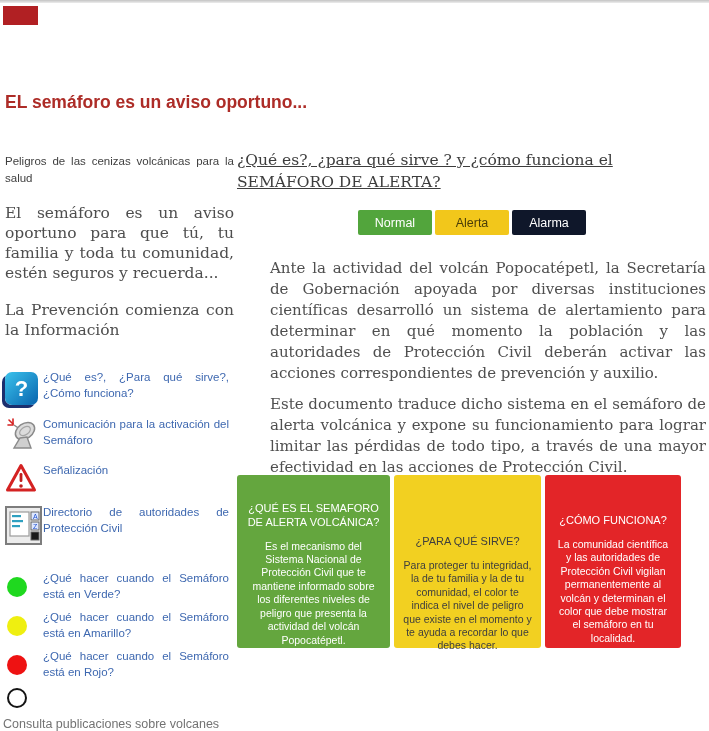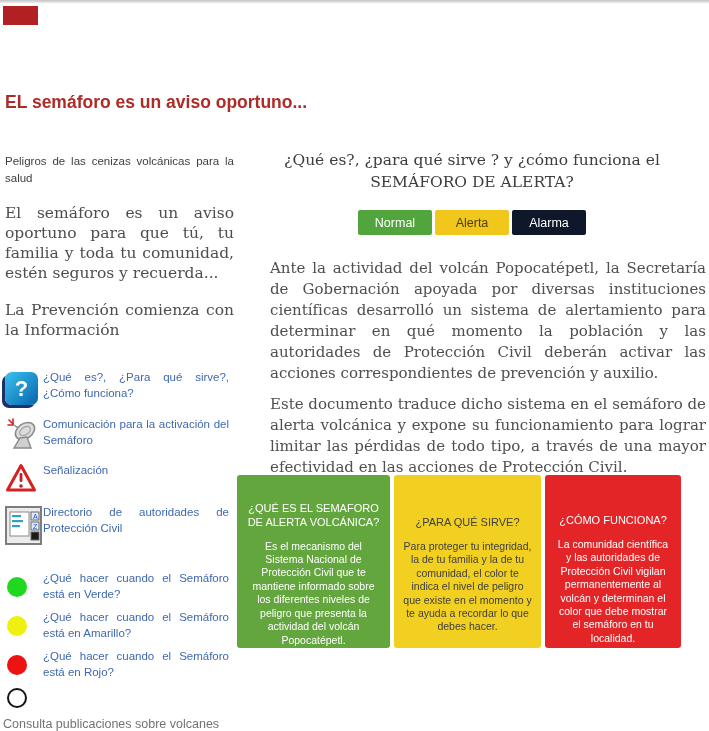--- a/index.html
+++ b/index.html
@@ -41,33 +41,33 @@
   .dot { display:block; width:20px; height:20px; border-radius:50%; margin-left:2px; }
   .dot-outline { border:2.5px solid #141414; background:#fff !important; }
   .dot-label { width:186px; font-size:11.5px; line-height:1.35; text-align:justify;
     color:#3e68b0; }
 
   .footer-link { position:absolute; left:3px; top:717px; font-size:12.5px;
     color:#737373; cursor:pointer; }
 
   
   .right-col { position:absolute; left:237px; top:150px; width:470px; }
-  .heading { text-align:center; font-family:"DejaVu Serif", serif; font-size:15.5px;
-    color:#3d3d3d; line-height:1.4; }
+  .heading { text-align:left; font-family:"DejaVu Serif", serif; font-size:15.5px;
+    color:#3d3d3d; line-height:1.4;text-decoration:underline; }
   .btn-row { margin-top:17px; display:flex; justify-content:center; gap:3px; }
   .sem-btn { width:74px; height:25px; border:none; border-radius:2px; font-size:12.5px;
     font-family:"Liberation Sans", sans-serif; cursor:pointer; }
   .paras { margin:23px 0 0 33px; width:436px; font-family:"DejaVu Serif", serif;
     font-size:15px; line-height:1.4; color:#4f4f4f; text-align:justify; }
   .paras p + p { margin-top:10px; }
 
   .cards { position:absolute; left:237px; top:475px; display:flex; gap:4px; }
   .card { height:173px; border-radius:3px; text-align:center; padding:0 9px; }
   .card:nth-child(1) { width:153px; padding-top:27px; }
-  .card:nth-child(2) { width:147px; padding-top:41px; }
+  .card:nth-child(2) { width:147px; padding-top:60px; }
   .card:nth-child(3) { width:136px; padding-top:39px; }
   .card-title { font-size:11px; line-height:1.25; }
   .card-body { margin-top:10px; font-size:10.5px; line-height:1.28; }
 </style>
 </head>
 <body>
 
 <div id="page">
   <div class="top-line"></div>
   <div class="corner-marker" style="background: rgb(177, 32, 35);"></div>

